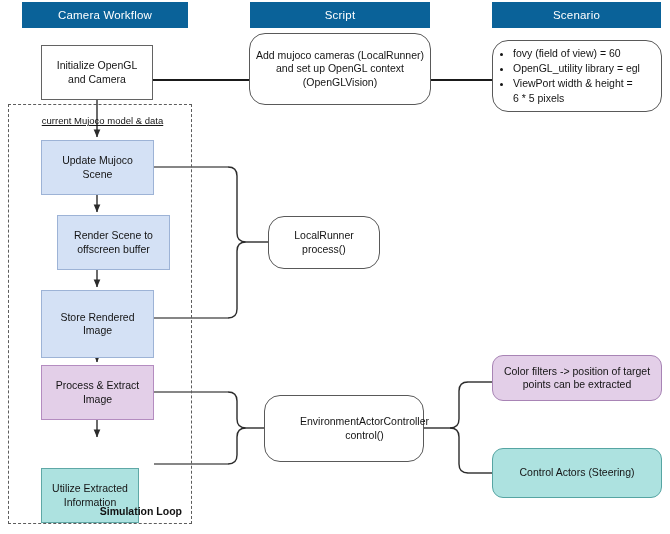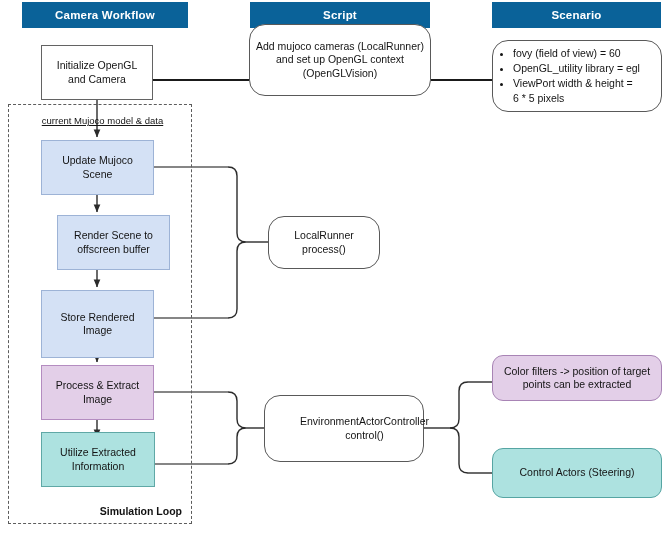--- a/index.html
+++ b/index.html
@@ -15,21 +15,21 @@
     font-family: "Liberation Sans", sans-serif;
     overflow: hidden;
   }
 
   
   .colhead {
     position: absolute;
     background: #0A6299;
     color: #ffffff;
     font-size: 11.5px;
-    font-weight: bold;
+    font-weight: normal;
     display: flex;
     align-items: center;
     justify-content: center;
     letter-spacing: .2px;
     height: 26px;
   }
 
   
   .node {
     position: absolute;
@@ -197,26 +197,26 @@
   <div class="node rect-blue" style="left:41px; top:290px; width:113px; height:68px;">
     <span class="lbl">Store Rendered
 Image</span>
   </div>
 
   <div class="node rect-purple" style="left:41px; top:365px; width:113px; height:55px;">
     <span class="lbl">Process &amp; Extract
 Image</span>
   </div>
 
-  <div class="node rect-teal" style="left:41px; top:432px; width:114px; height:55px;align-items:center;">
+  <div class="node rect-teal" style="left:41px; top:468px; width:98px; height:55px;align-items:center;">
     <span class="lbl">Utilize Extracted
 Information</span>
   </div>
 
-  <div class="node round-white" style="left:249px; top:24px; width:182px; height:72px;">
+  <div class="node round-white" style="left:249px; top:33px; width:182px; height:72px;">
     <span class="lbl">Add mujoco cameras (LocalRunner)
 and set up OpenGL context
 (OpenGLVision)</span>
   </div>
 
   <div class="node round-white" style="left:268px; top:216px; width:112px; height:53px;">
     <span class="lbl">LocalRunner
 process()</span>
   </div>
 

